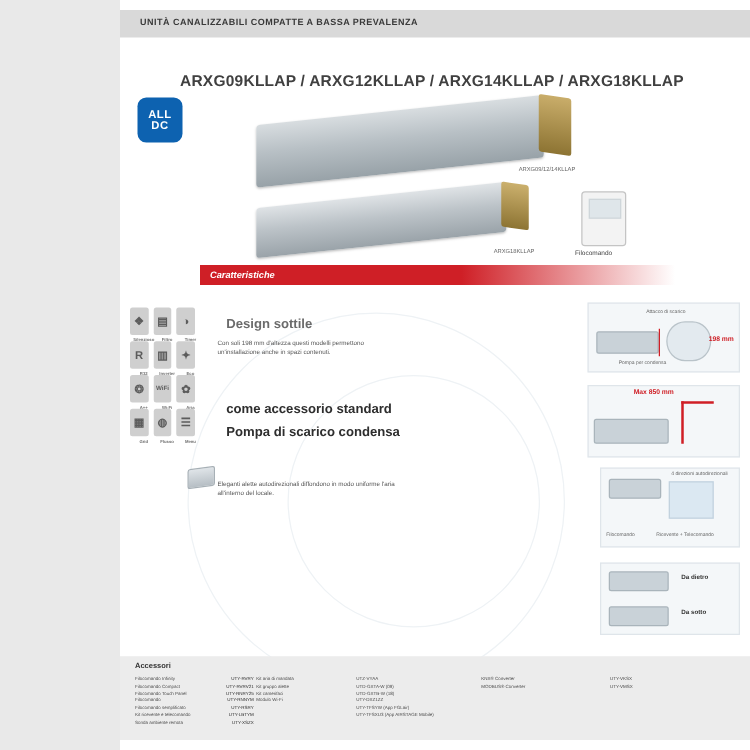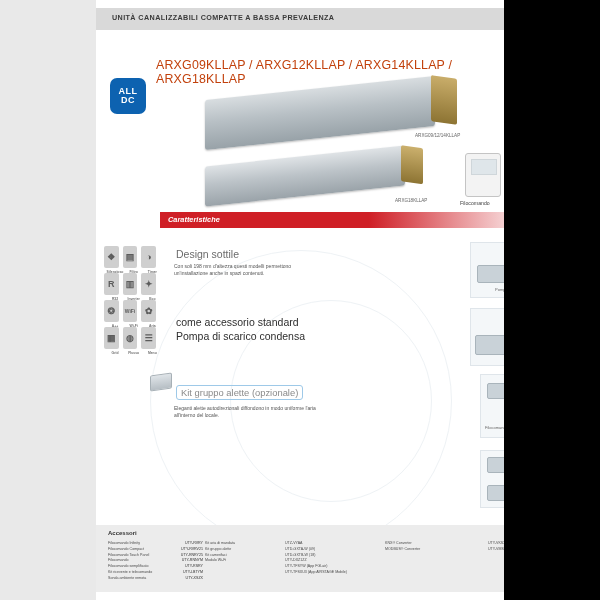--- a/index.html
+++ b/index.html
@@ -1,21 +1,21 @@
 <!DOCTYPE html>
 <html><head>
 <meta charset="utf-8">
 <style>
   html,body{margin:0;padding:0;background:#000;}
   body{width:600px;height:600px;font-family:"Liberation Sans",sans-serif;}
-  .page{position:relative;width:504px;height:600px;background:#ffffff;overflow:hidden;}
+  .page{position:relative;width:600px;height:600px;background:#ffffff;overflow:hidden;}
   .leftbar{position:absolute;left:0;top:0;width:96px;height:600px;background:#e9e9e9;}
   .topbar{position:absolute;left:96px;top:8px;width:504px;height:22px;background:#d9d9d9;}
   .topbar-text{position:absolute;left:112px;top:13px;font-size:7.2px;color:#3a3a3a;letter-spacing:.4px;font-weight:bold;}
-  .title{position:absolute;left:156px;top:58px;font-size:12.4px;font-weight:normal;color:#c2410c;letter-spacing:.2px;}
+  .title{position:absolute;left:144px;top:58px;font-size:12.4px;font-weight:bold;color:#404040;letter-spacing:.2px;}
 
   
   .alldc{position:absolute;left:110px;top:78px;width:36px;height:36px;border-radius:7px;background:#0d62b0;color:#fff;
          display:flex;flex-direction:column;align-items:center;justify-content:center;line-height:1.05;}
   .alldc span{font-size:9px;font-weight:bold;letter-spacing:.5px;text-align:right;}
 
   
   .prodbox{position:absolute;left:160px;top:78px;width:380px;height:130px;}
   .duct{position:absolute;border-radius:3px;}
   .duct1{left:45px;top:10px;width:230px;height:50px;background:linear-gradient(180deg,#d8dde0 0%,#b8c0c5 45%,#98a2a8 100%);
@@ -42,21 +42,21 @@
       font-size:8px;font-weight:bold;display:flex;align-items:center;justify-content:center;}
   .ic b{font-size:9px;}
   .iclab{position:absolute;bottom:-6px;left:0;width:22px;text-align:center;font-size:3.4px;color:#707070;}
 
   
   .sect{position:absolute;left:160px;width:380px;}
   .s1{top:236px;height:62px;}
   .s2{top:304px;height:62px;}
   .s3{top:372px;height:68px;}
   .s4{top:446px;height:62px;}
-  .sect h3{margin:2px;font-size:10.5px;color:#6b6b6b;font-weight:normal;}
+  .sect h3{margin:7px;font-size:10.5px;color:#6b6b6b;font-weight:bold;}
   .sect h3.dark{color:#2e2e2e;}
   .sect p{margin:3px 0 0;font-size:5px;color:#555;line-height:1.45;width:150px;}
   .sleft{position:absolute;left:14px;top:10px;width:170px;}
 
   .kitbox{position:absolute;left:150px;top:374px;width:20px;height:14px;}
   .kitlabel{border:1px solid #9ec9e8;border-radius:3px;padding:1px 4px;display:inline-block;}
 
   
   .dia{position:absolute;background:#f4f7f9;border:1px solid #dfe5ea;}
   .d1{left:470px;top:242px;width:120px;height:54px;}
@@ -200,21 +200,20 @@
   </div>
   <div class="dia d2">
     <div class="unit" style="left:4px;top:26px;width:58px;height:18px;"></div>
     <div class="arrowline" style="left:74px;top:12px;width:1.5px;height:34px;"></div>
     <div class="arrowline" style="left:74px;top:12px;width:26px;height:1.5px;"></div>
     <div class="redtext" style="left:36px;top:2px;">Max 850 mm</div>
   </div>
 
   <div class="sect s3">
     <div class="sleft">
-      <h3 class="kitlabel" style="color:#8a8a8a;font-size:9.4px;">Kit gruppo alette (opzionale)</h3>
       <p>Eleganti alette autodirezionali diffondono in modo uniforme l'aria all'interno del locale.</p>
     </div>
   </div>
   <div class="kitbox" style="background:linear-gradient(180deg,#dfe4e8,#b6bec4);border:1px solid #a7b0b6;border-radius:2px;transform:skewY(-8deg);"></div>
   <div class="dia d3">
     <div class="unit" style="left:6px;top:8px;width:40px;height:14px;"></div>
     <div style="position:absolute;left:54px;top:10px;width:34px;height:28px;background:#dbe8f2;border:1px solid #c2d2de;"></div>
     <div class="tiny" style="left:56px;top:1px;">4 direzioni autodirezionali</div>
     <div class="tiny" style="left:4px;top:50px;">Filocomando</div>
     <div class="tiny" style="left:44px;top:50px;">Ricevente + Telecomando</div>

